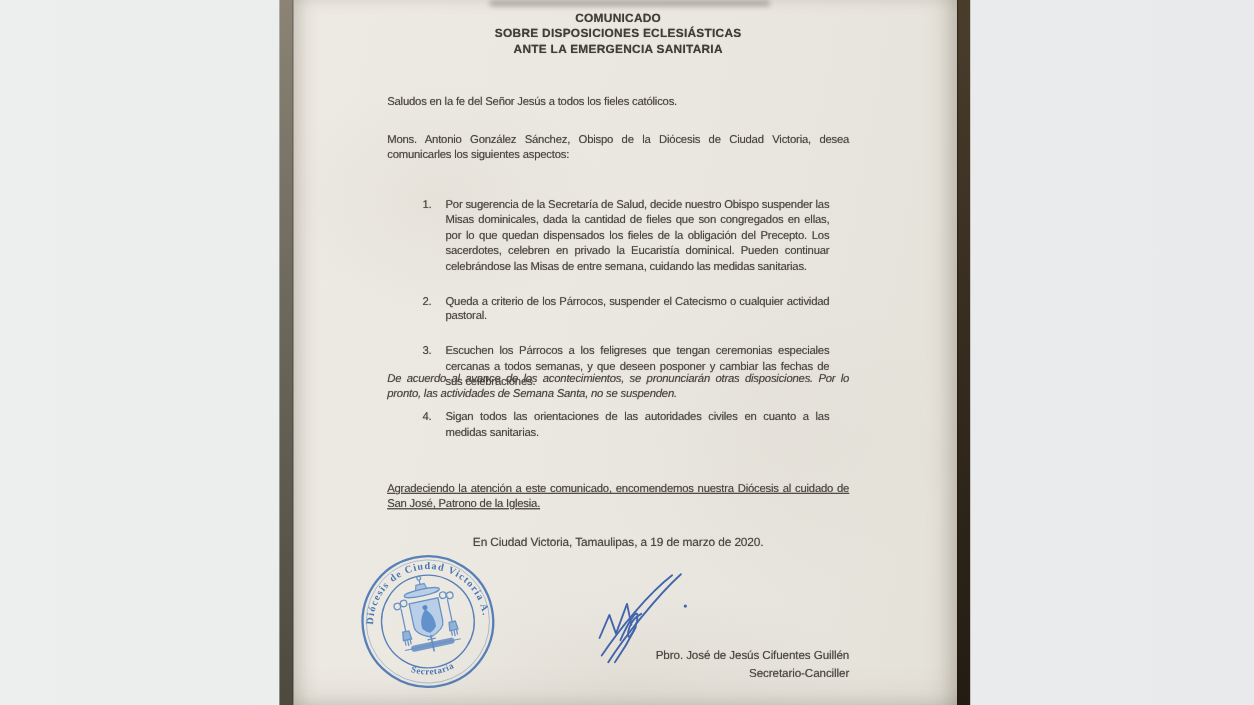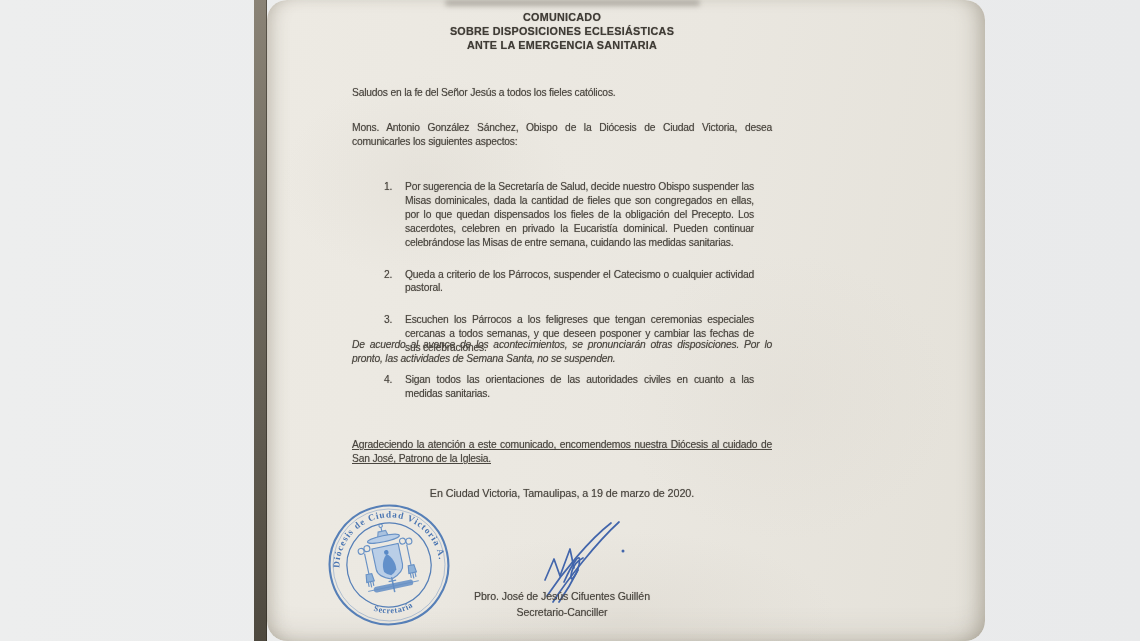--- a/index.html
+++ b/index.html
@@ -18,32 +18,31 @@
     background:linear-gradient(180deg,#8a8376 0%,#6f6a5e 40%,#4e493f 100%);
     border-right:1px solid rgba(40,35,28,.5);
   }
   .edge-right {
     left:870px; width:12px;
     background:linear-gradient(180deg,#4a3d2c 0%,#352b1e 50%,#241c13 100%);
     border-left:1px solid rgba(30,24,16,.5);
   }
 
   .paper {
-    position:absolute; left:267px; top:0; width:718px; height:641px;
+    position:absolute; left:267px; top:0; width:603px; height:641px;
     background-image:
       radial-gradient(ellipse 220px 160px at 22% 28%, rgba(213,208,198,.28), transparent 65%),
       radial-gradient(ellipse 260px 220px at 72% 62%, rgba(216,211,202,.22), transparent 65%),
       radial-gradient(ellipse 300px 120px at 50% 96%, rgba(205,199,188,.25), transparent 70%),
       linear-gradient(100deg,#edeae3 0%,#eae7e0 55%,#e4e1d9 100%);
     box-shadow:
       inset 14px 0 18px -10px rgba(95,85,65,.30),
       inset -16px 0 22px -12px rgba(95,85,65,.40),
       inset 0 -24px 34px -24px rgba(95,85,65,.20);
     color:#49453f;
-    border-radius:20px;
   }
 
   .abs { position:absolute; }
   .col { left:85px; width:420px; }
 
   .body-text {
     font-size:10.3px; line-height:13.9px; letter-spacing:-0.2px;
     text-align:justify; color:#4a463f;
     text-shadow:0 0 .8px rgba(74,70,63,.55);
   }
@@ -66,21 +65,21 @@
     position:absolute; left:14px; top:0;
   }
 
   .p-updates { top:338px;font-style:italic; }
   .p-invite  { top:395px; }
   .p-closing { top:438px;text-decoration:underline; }
 
   .dateline { top:487px; text-align:center; font-size:10.8px; letter-spacing:-0.1px;
               color:#4a463f; text-shadow:0 0 .8px rgba(74,70,63,.55); }
 
-  .signer { top:589px; text-align:center; font-size:10.6px; line-height:15.5px;
+  .signer { top:589px; text-align:right; font-size:10.6px; line-height:15.5px;
             letter-spacing:-0.1px; color:#4a463f; text-shadow:0 0 .8px rgba(74,70,63,.55); }
 
   .seal { position:absolute; left:55px; top:498px; width:134px; height:134px; }
   .sig  { position:absolute; left:272px; top:518px; width:92px; height:88px; }
 
   .top-smudge {
     position:absolute; left:178px; top:0; width:255px; height:6px;
     background:rgba(110,104,96,.42); border-radius:3px; filter:blur(2.5px);
   }
 </style>

